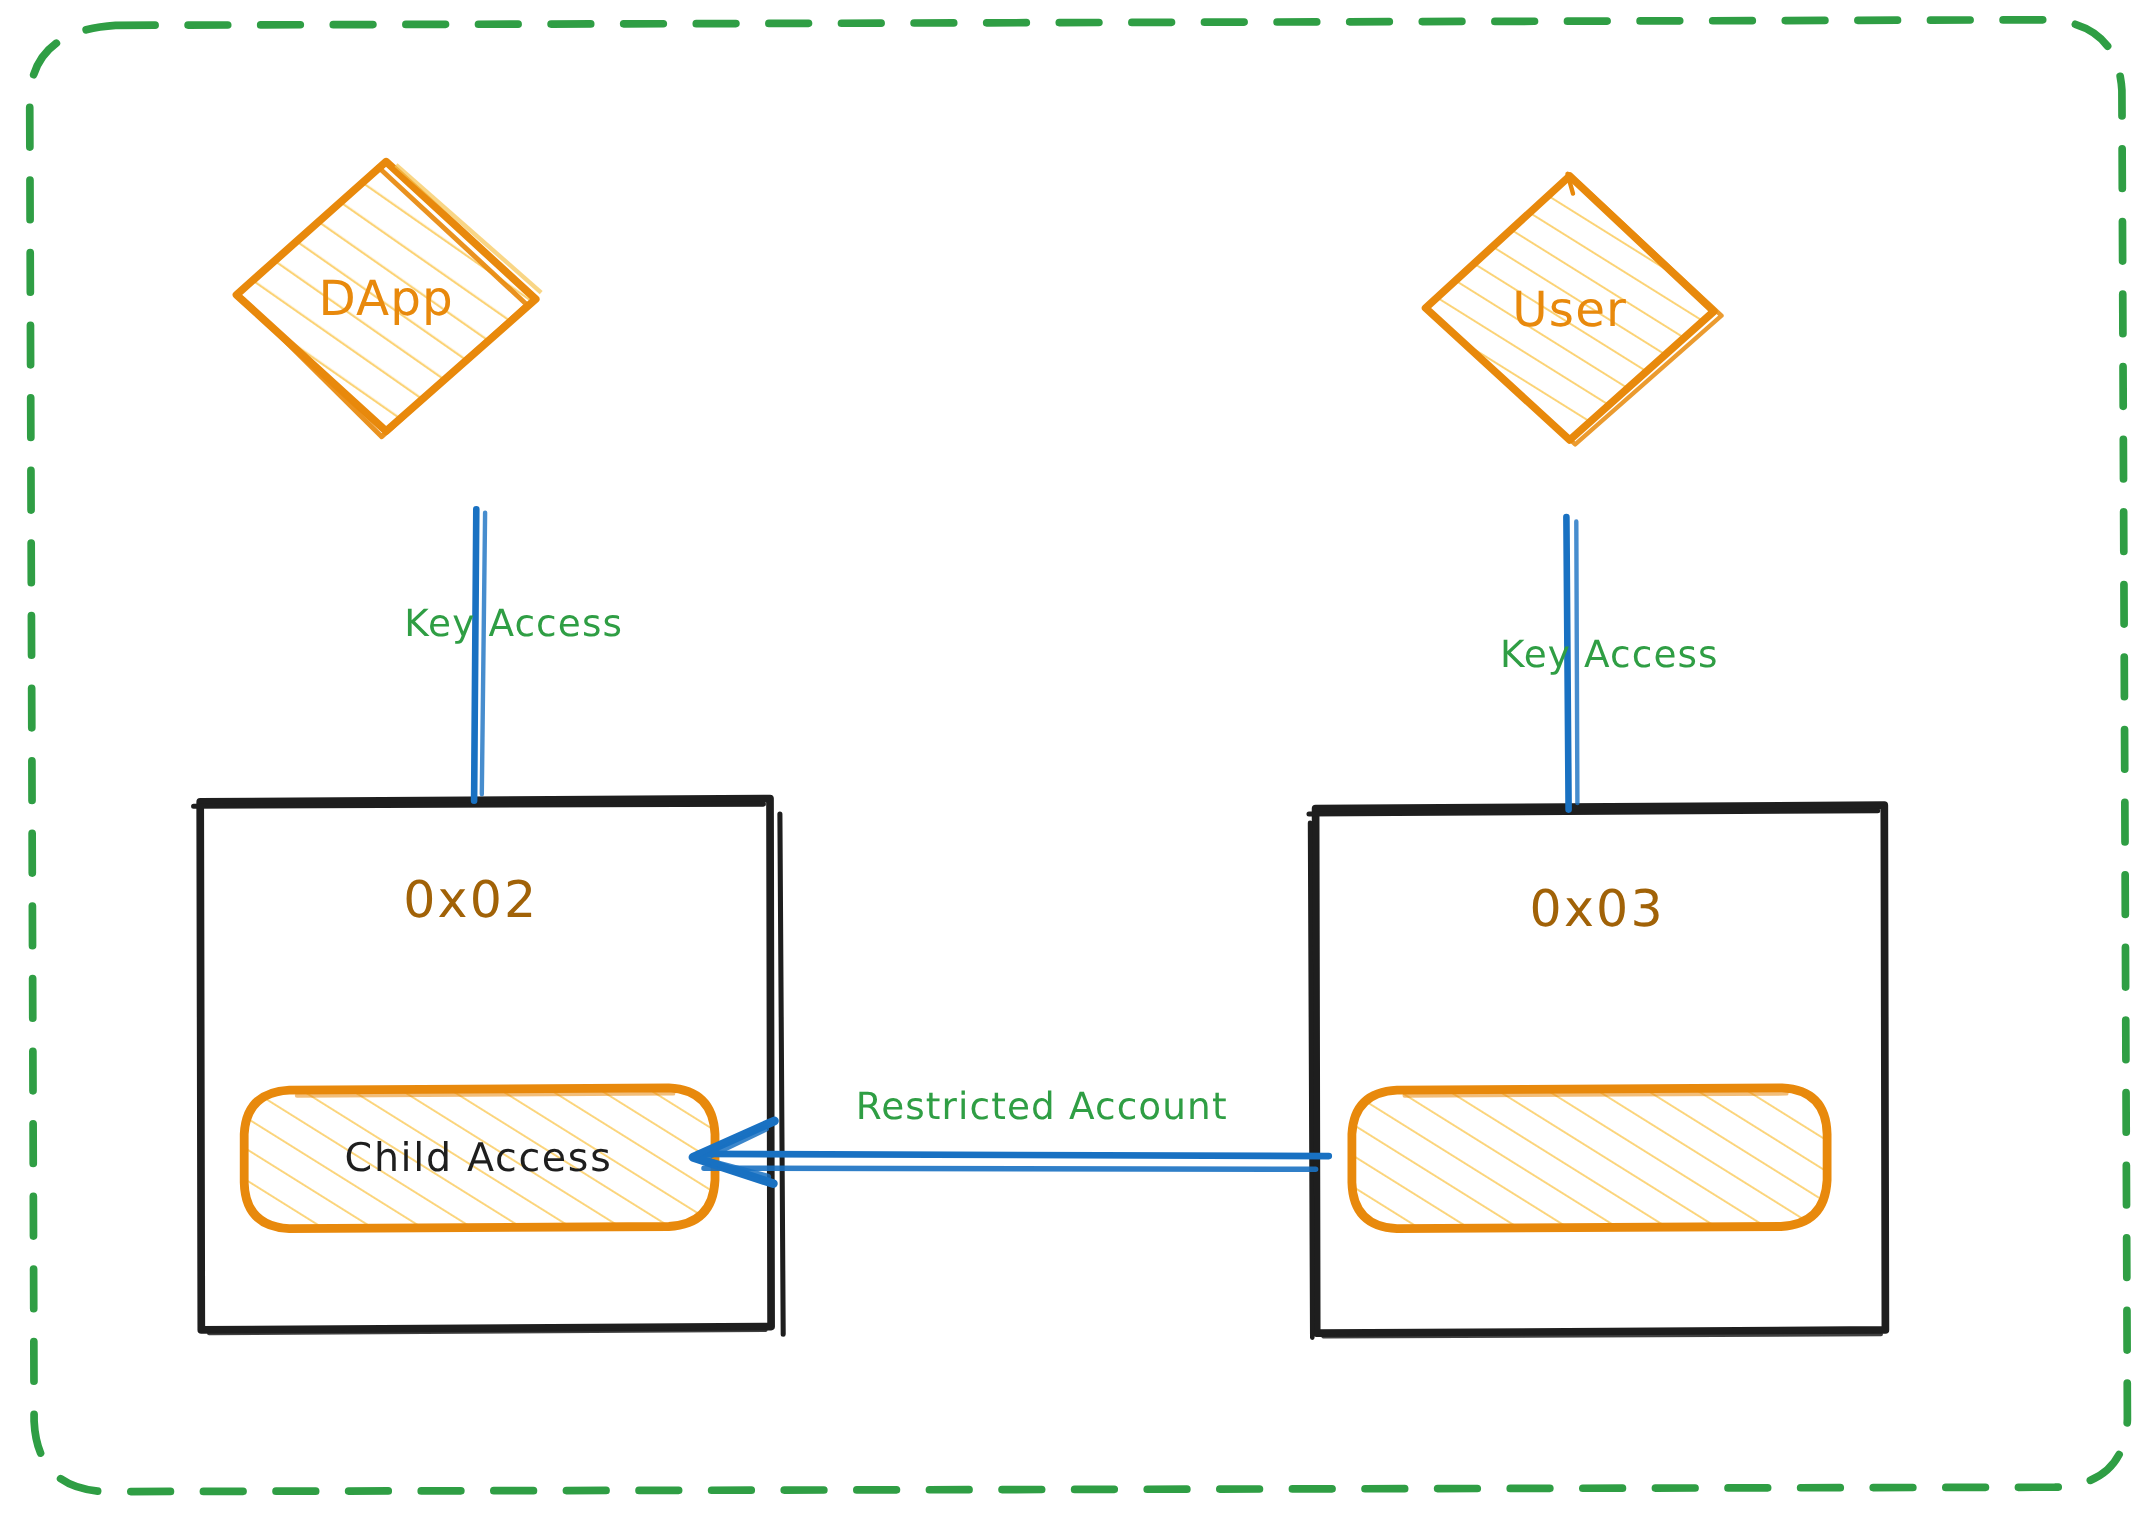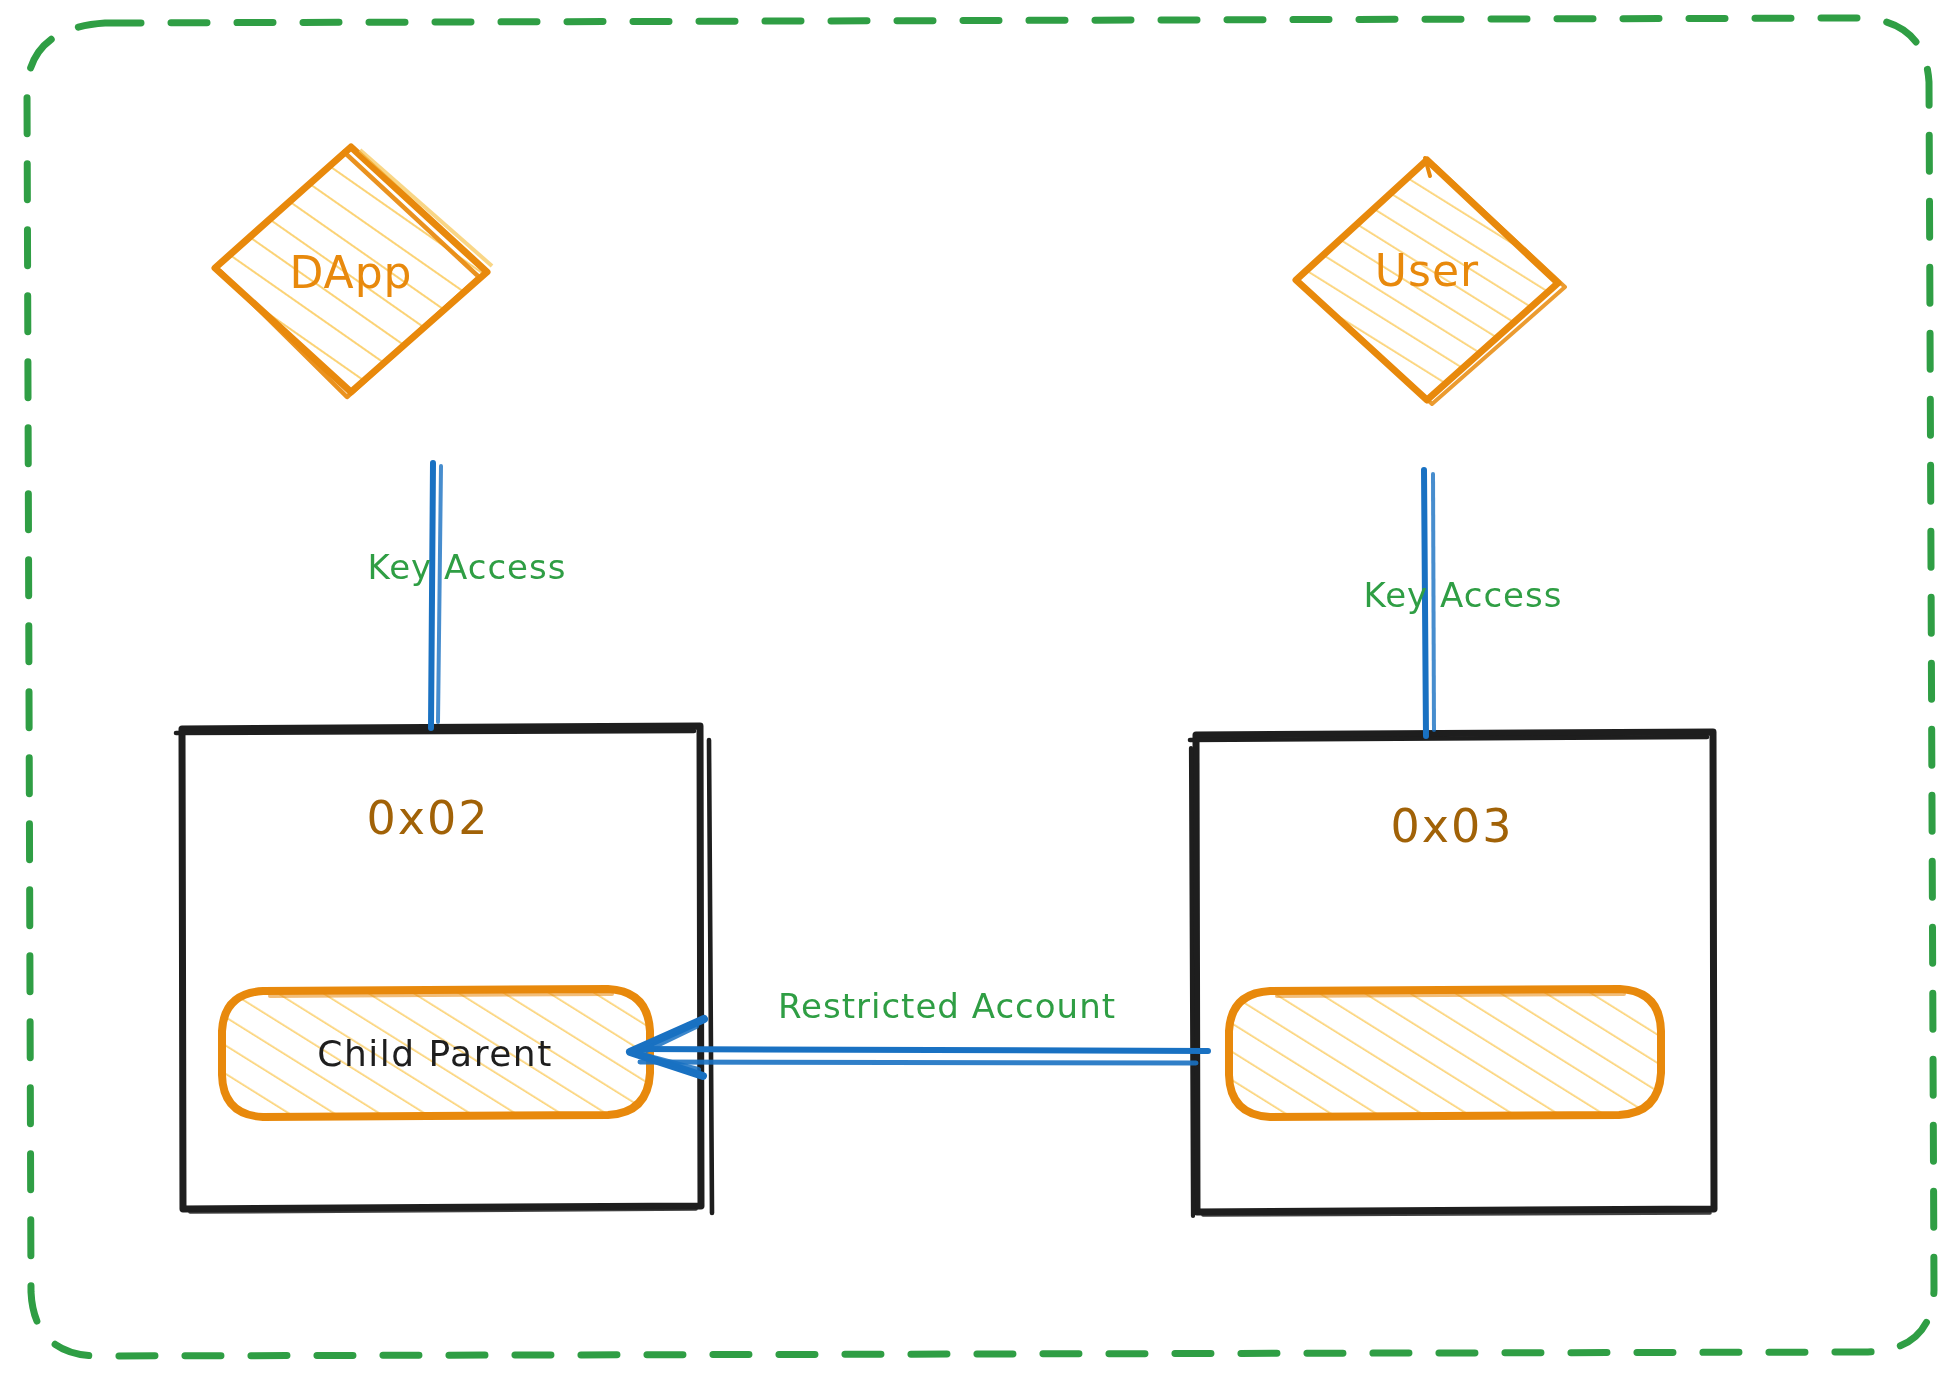--- a/index.html
+++ b/index.html
@@ -91,28 +91,28 @@
       <path d="M 1208 1051 L 635 1049" fill="none" stroke="#1971C2" stroke-width="6" stroke-linecap="round"></path>
       <path d="M 1196 1063 L 640 1062" fill="none" stroke="#1971C2" stroke-width="5" stroke-linecap="round" opacity=".9"></path>
 
       <path d="M 704 1019 L 630 1052 L 703 1076" fill="none" stroke="#1971C2" stroke-width="8" stroke-linejoin="round" stroke-linecap="round"></path>
       <path d="M 696 1026 L 638 1054 L 698 1070" fill="none" stroke="#1971C2" stroke-width="6" stroke-linejoin="round" stroke-linecap="round" opacity=".85"></path>
     </g>
   </svg>
 
   <div class="lbl lbl-node" style="left:351px;top:272px;">DApp</div>
 
-  <div class="lbl lbl-node" style="left:1427px;top:270px;">User</div>
+  <div class="lbl lbl-node" style="left:1427px;top:282px;">User</div>
 
   <div class="lbl lbl-edge" style="left:467px;top:567px;">Key Access</div>
 
   <div class="lbl lbl-edge" style="left:1463px;top:595px;">Key Access</div>
 
   <div class="lbl lbl-box" style="left:428px;top:818px;">0x02</div>
 
   <div class="lbl lbl-box" style="left:1452px;top:826px;">0x03</div>
 
-  <div class="lbl lbl-pill" style="left:435px;top:1053px;">Child Parent</div>
+  <div class="lbl lbl-pill" style="left:435px;top:1053px;">Child Access</div>
 
 
   <div class="lbl lbl-edge" style="left:947px;top:1006px;">Restricted Account</div>
 
 </div>
 
 </body></html>

